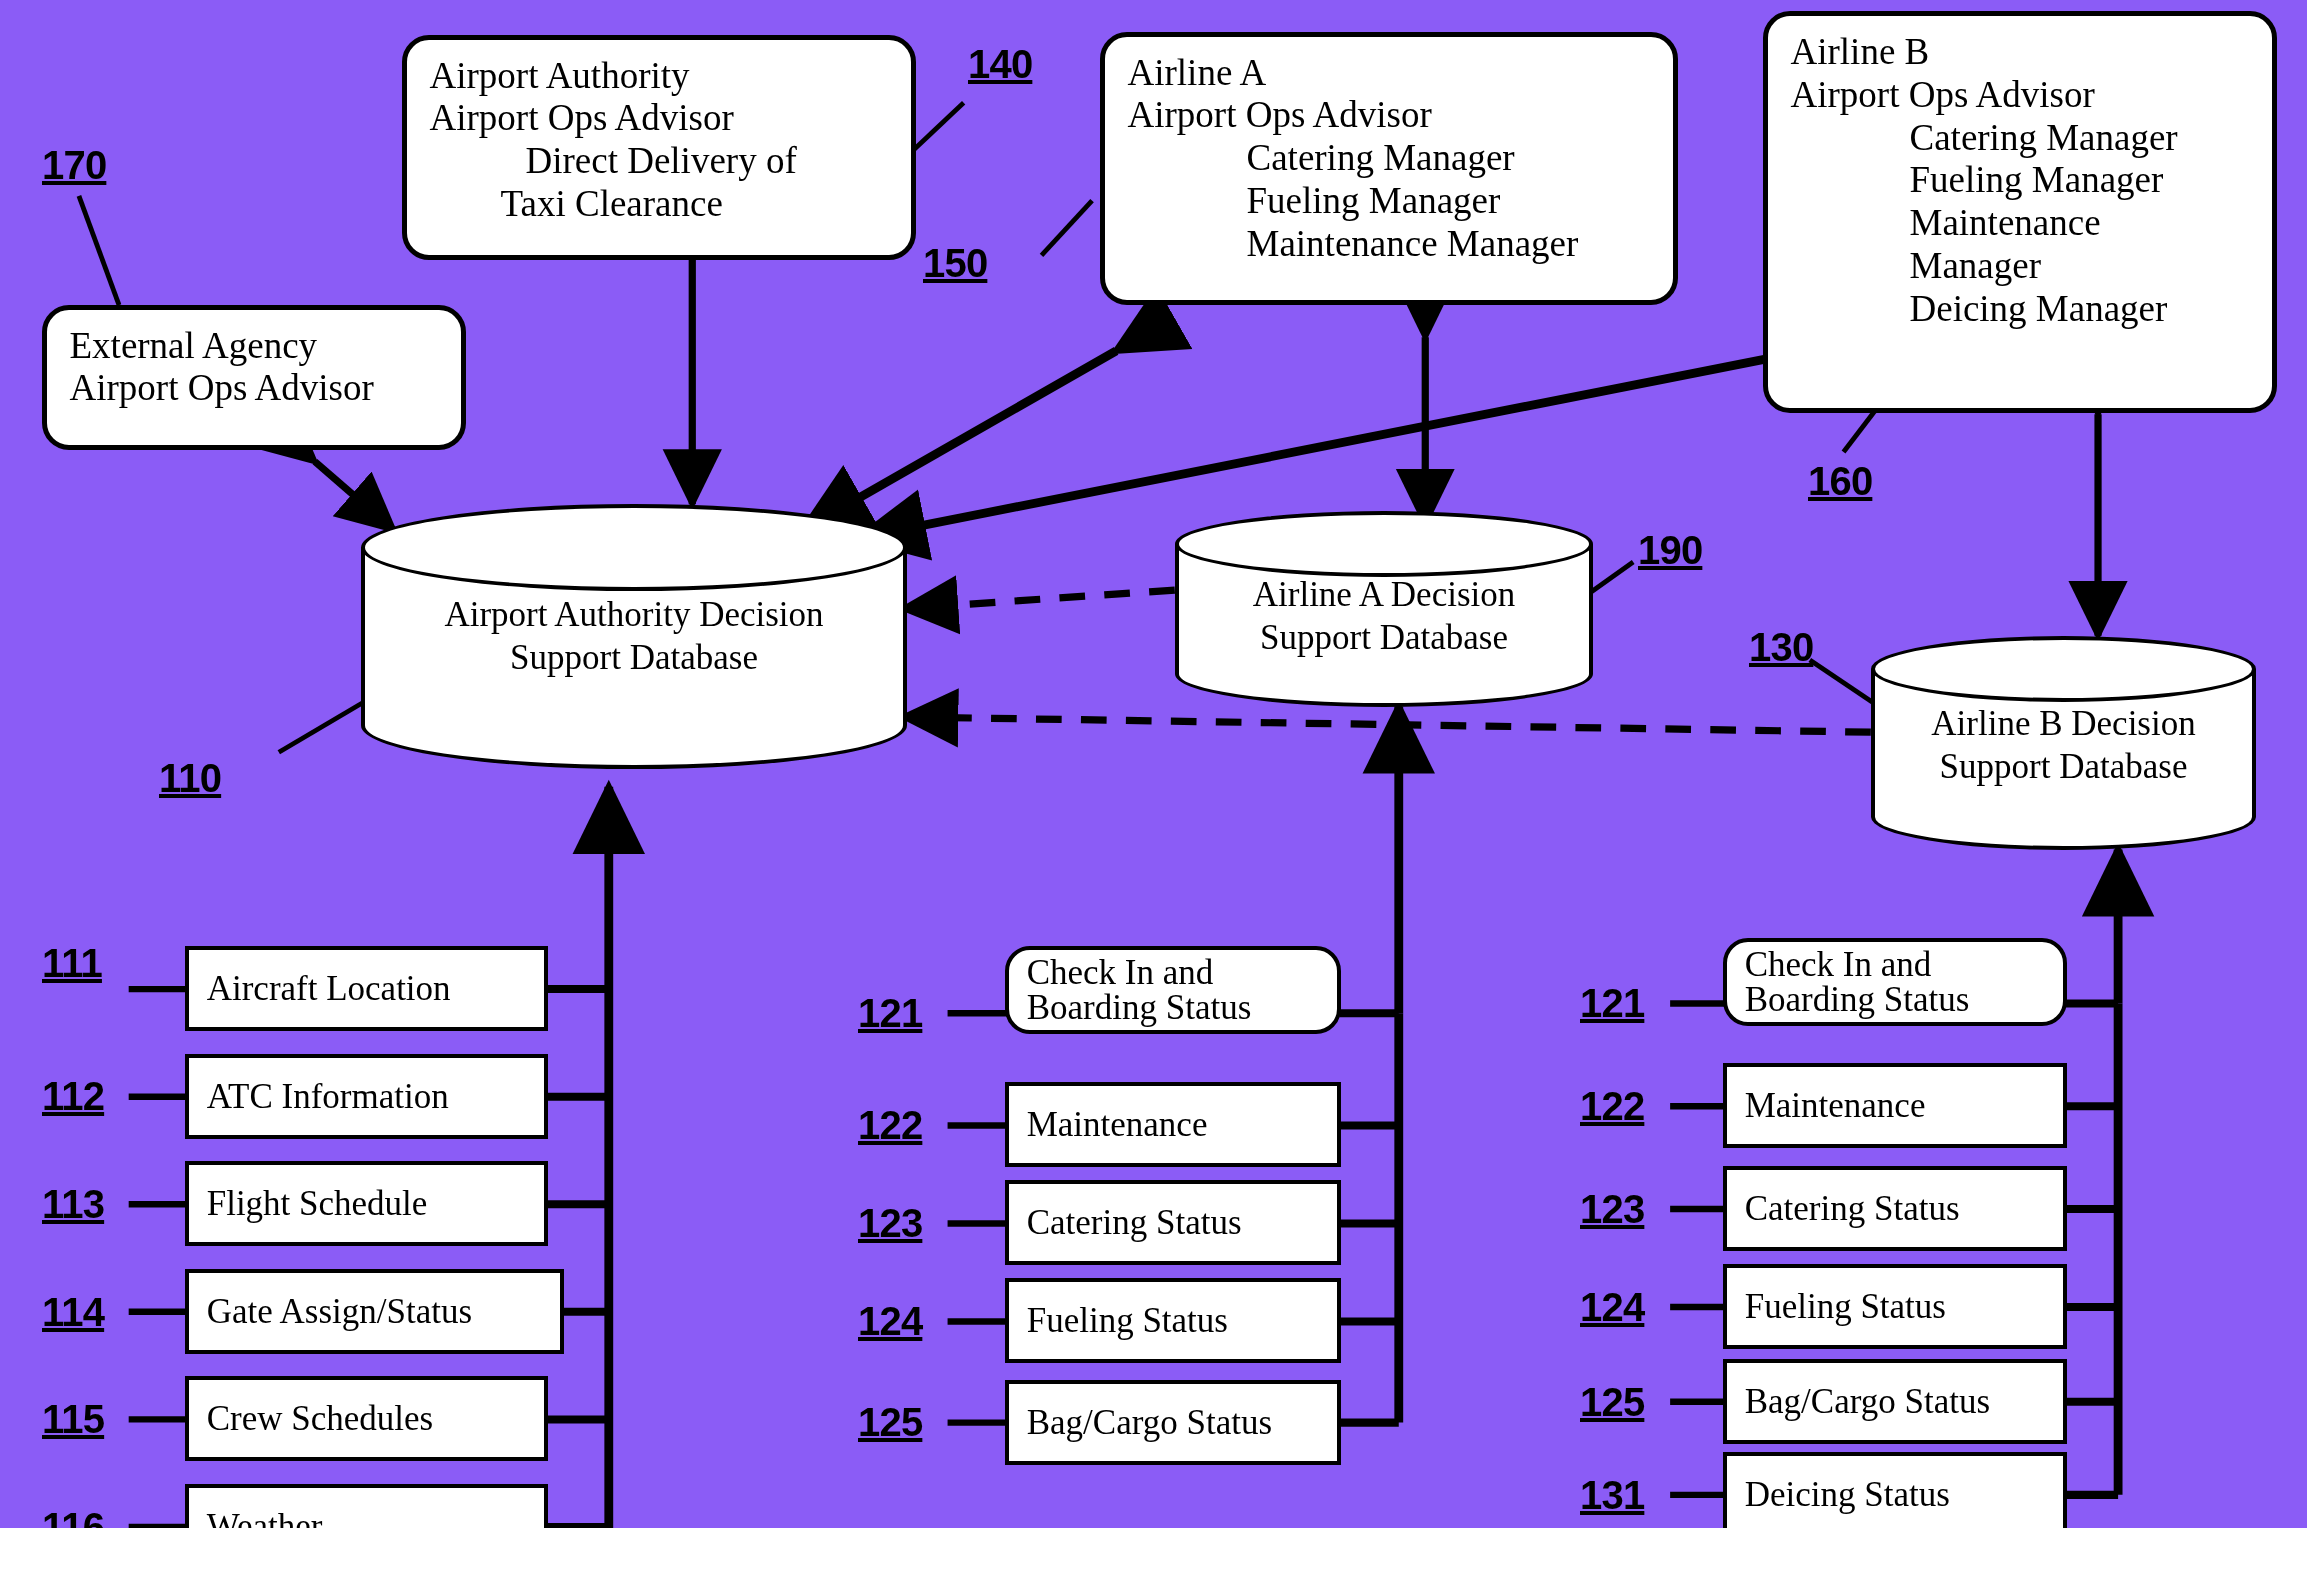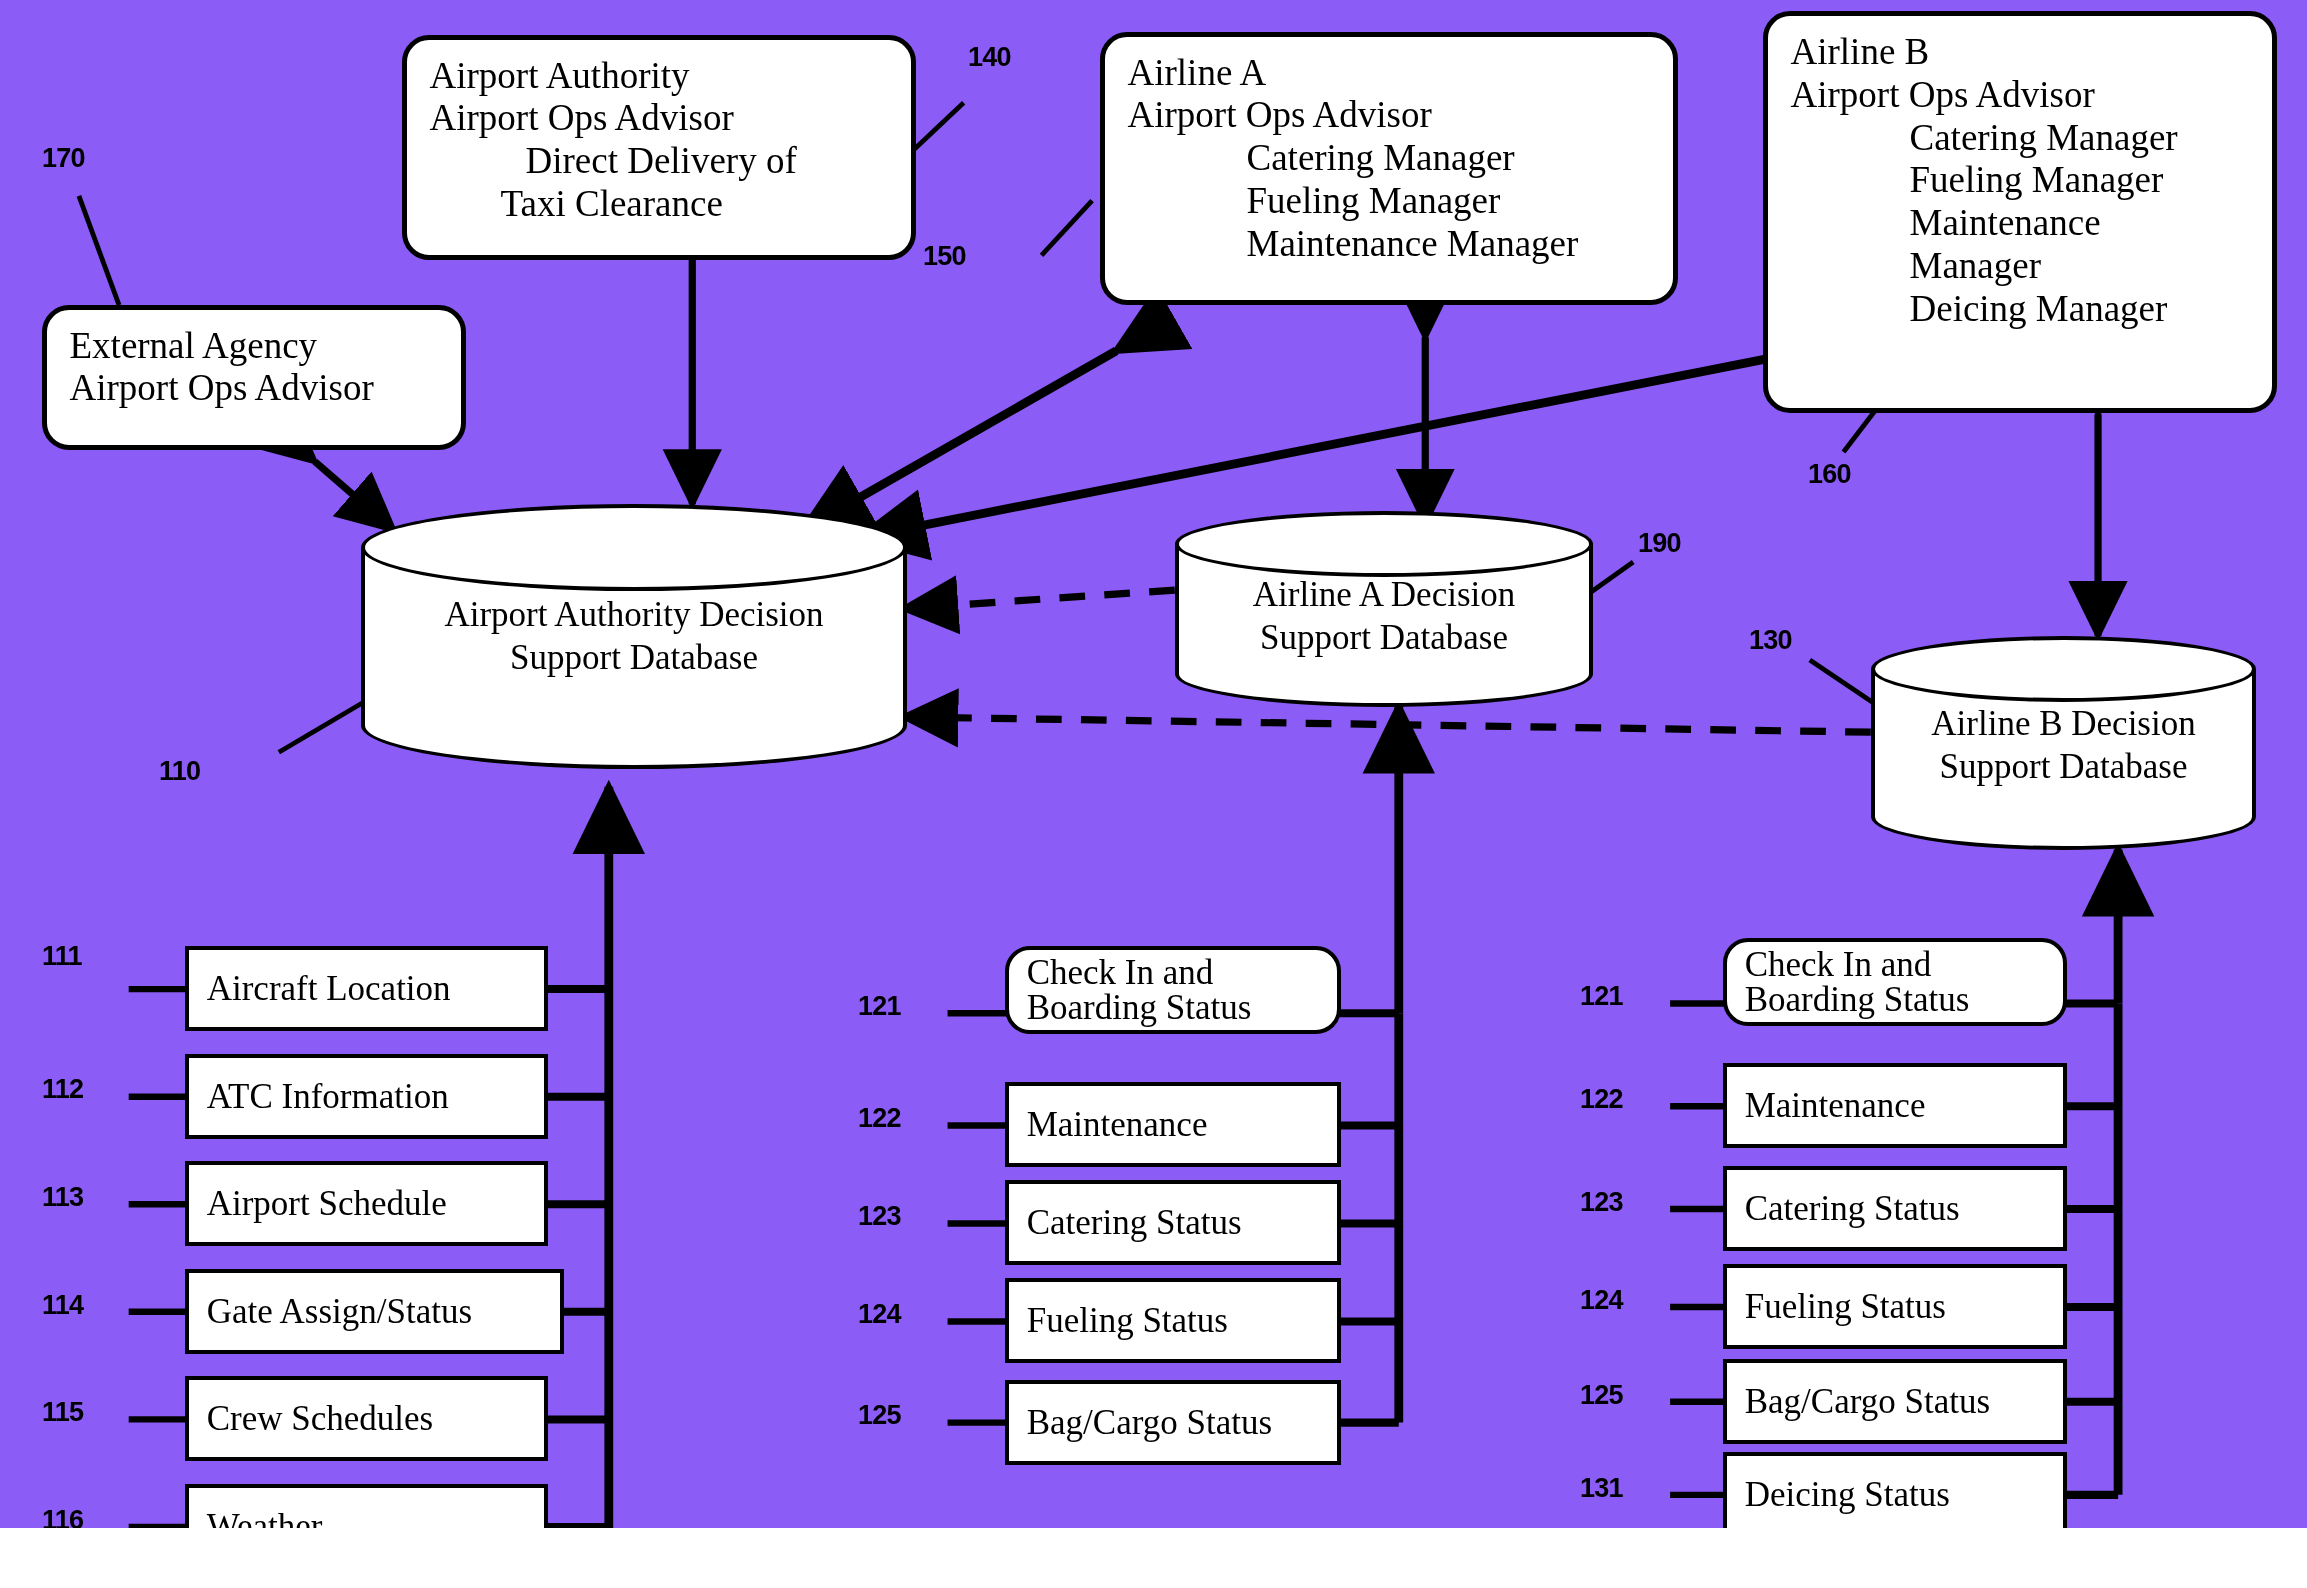--- a/index.html
+++ b/index.html
@@ -82,25 +82,26 @@
     padding-left: 17.7px;
     z-index: 3;
     overflow: hidden;
     line-height: 1.02;
   }
   .dbox.two { align-items: flex-start; padding-top: 4.8px; border-radius: 25px; }
   
   .ref {
     position: absolute;
     font-family: "Liberation Sans", "DejaVu Sans", sans-serif;
-    font-size: 27px;
+    font-size: 40px;
     font-weight: bold;
     letter-spacing: -0.8px;
     z-index: 4;
     white-space: nowrap;
+    text-decoration: underline;
   }
 </style>
 </head>
 <body>
 
 <div id="page">
 
   <svg id="vec" viewBox="0 0 2873 1978">
     <defs>
       <marker id="ah" markerWidth="9" markerHeight="9" refX="7.6" refY="4.5" orient="auto" markerUnits="strokeWidth">
@@ -259,21 +260,21 @@
     <span>Aircraft Location</span>
   </div>
 
   <div class="ref" style="left:42px; top:1074px;">112</div>
   <div class="dbox" style="left:185px; top:1054px; width:363px; height:85px;">
     <span>ATC Information</span>
   </div>
 
   <div class="ref" style="left:42px; top:1182px;">113</div>
   <div class="dbox" style="left:185px; top:1161px; width:363px; height:85px;">
-    <span>Airport Schedule</span>
+    <span>Flight Schedule</span>
   </div>
 
   <div class="ref" style="left:42px; top:1290px;">114</div>
   <div class="dbox" style="left:185px; top:1269px; width:379px; height:85px;">
     <span>Gate Assign/Status</span>
   </div>
 
   <div class="ref" style="left:42px; top:1397px;">115</div>
   <div class="dbox" style="left:185px; top:1376px; width:363px; height:85px;">
     <span>Crew Schedules</span>

